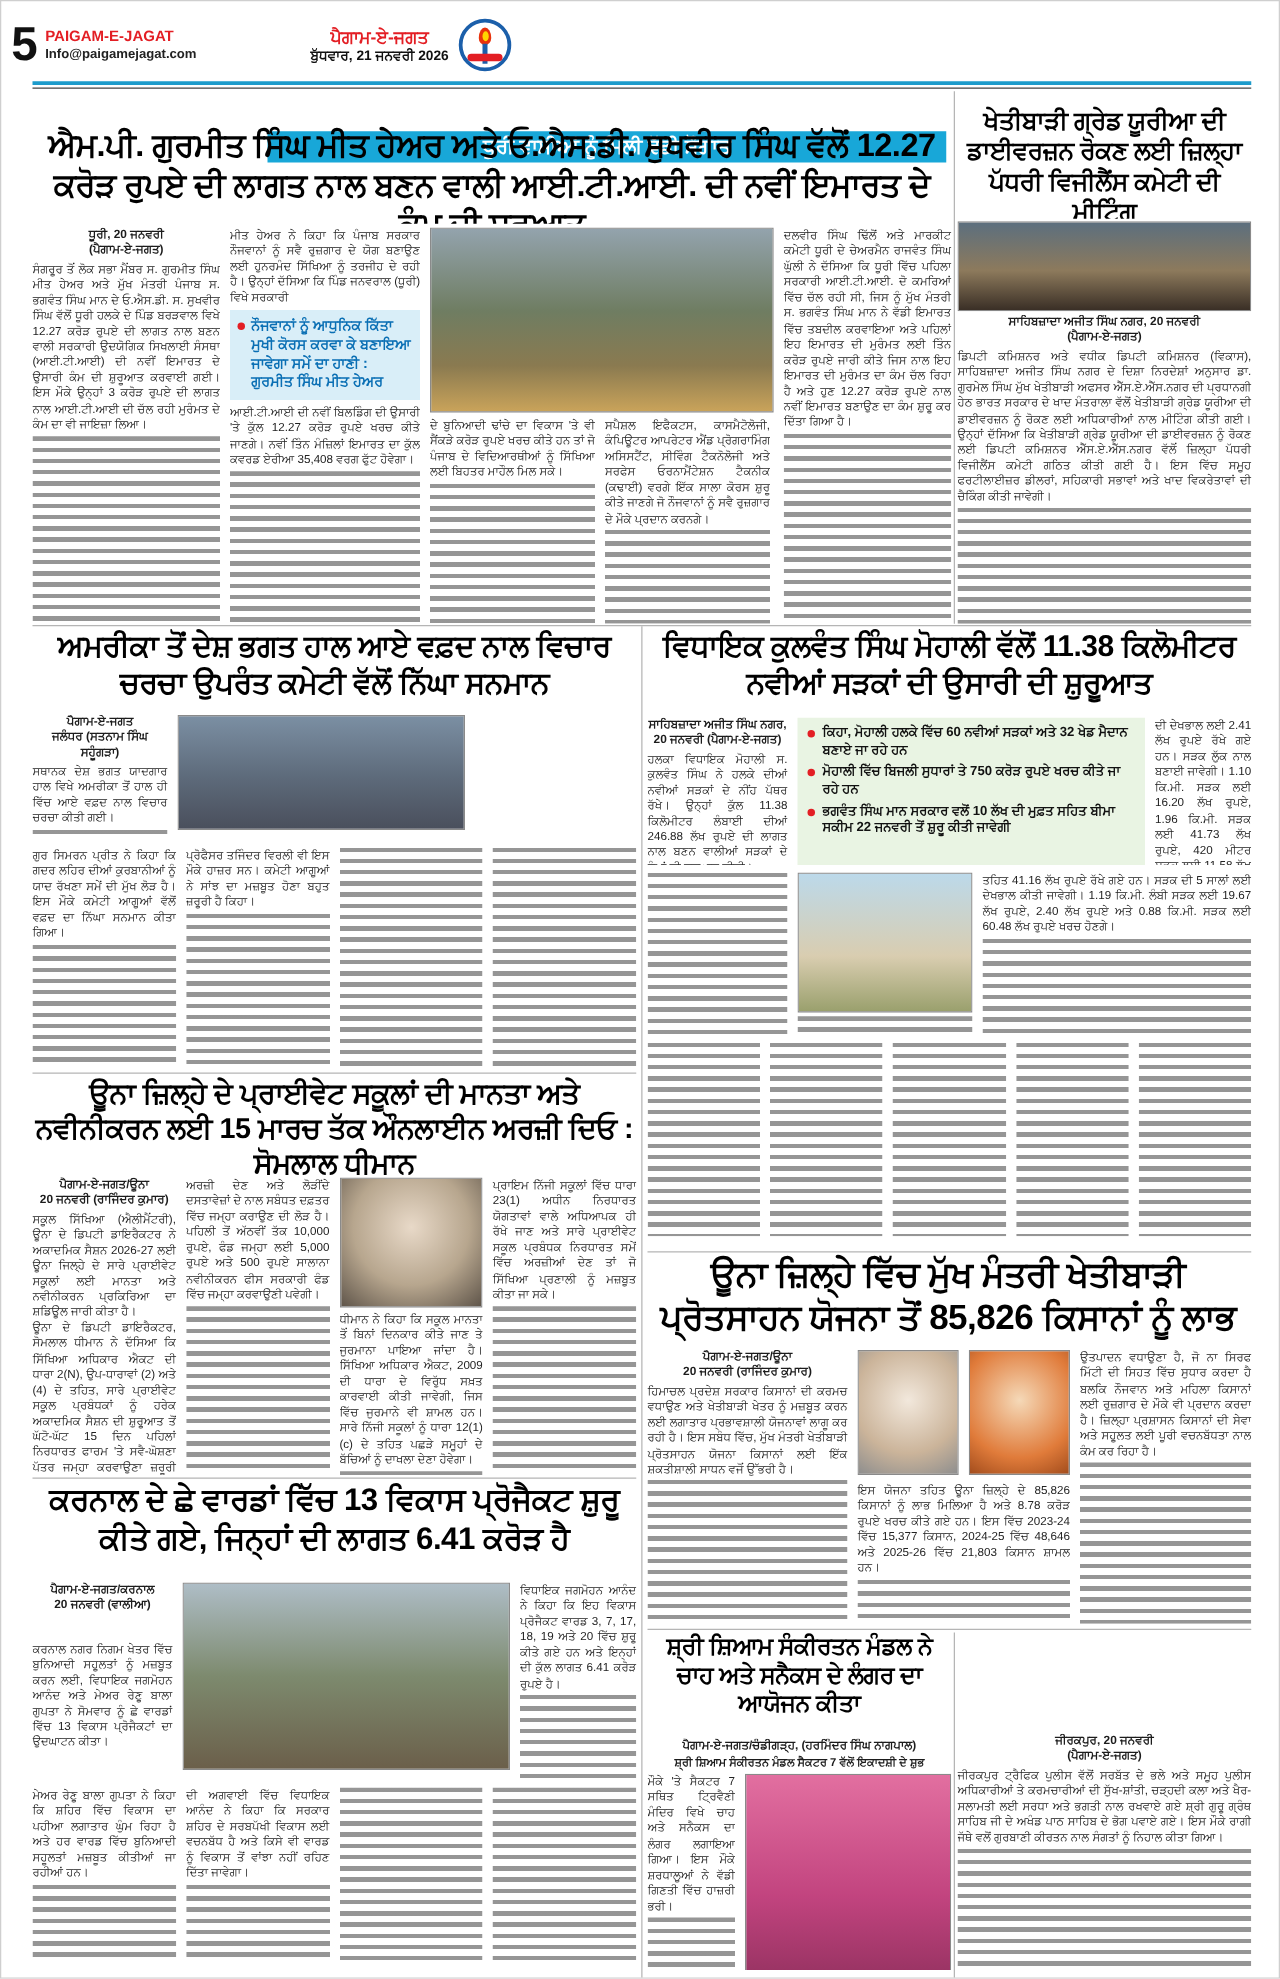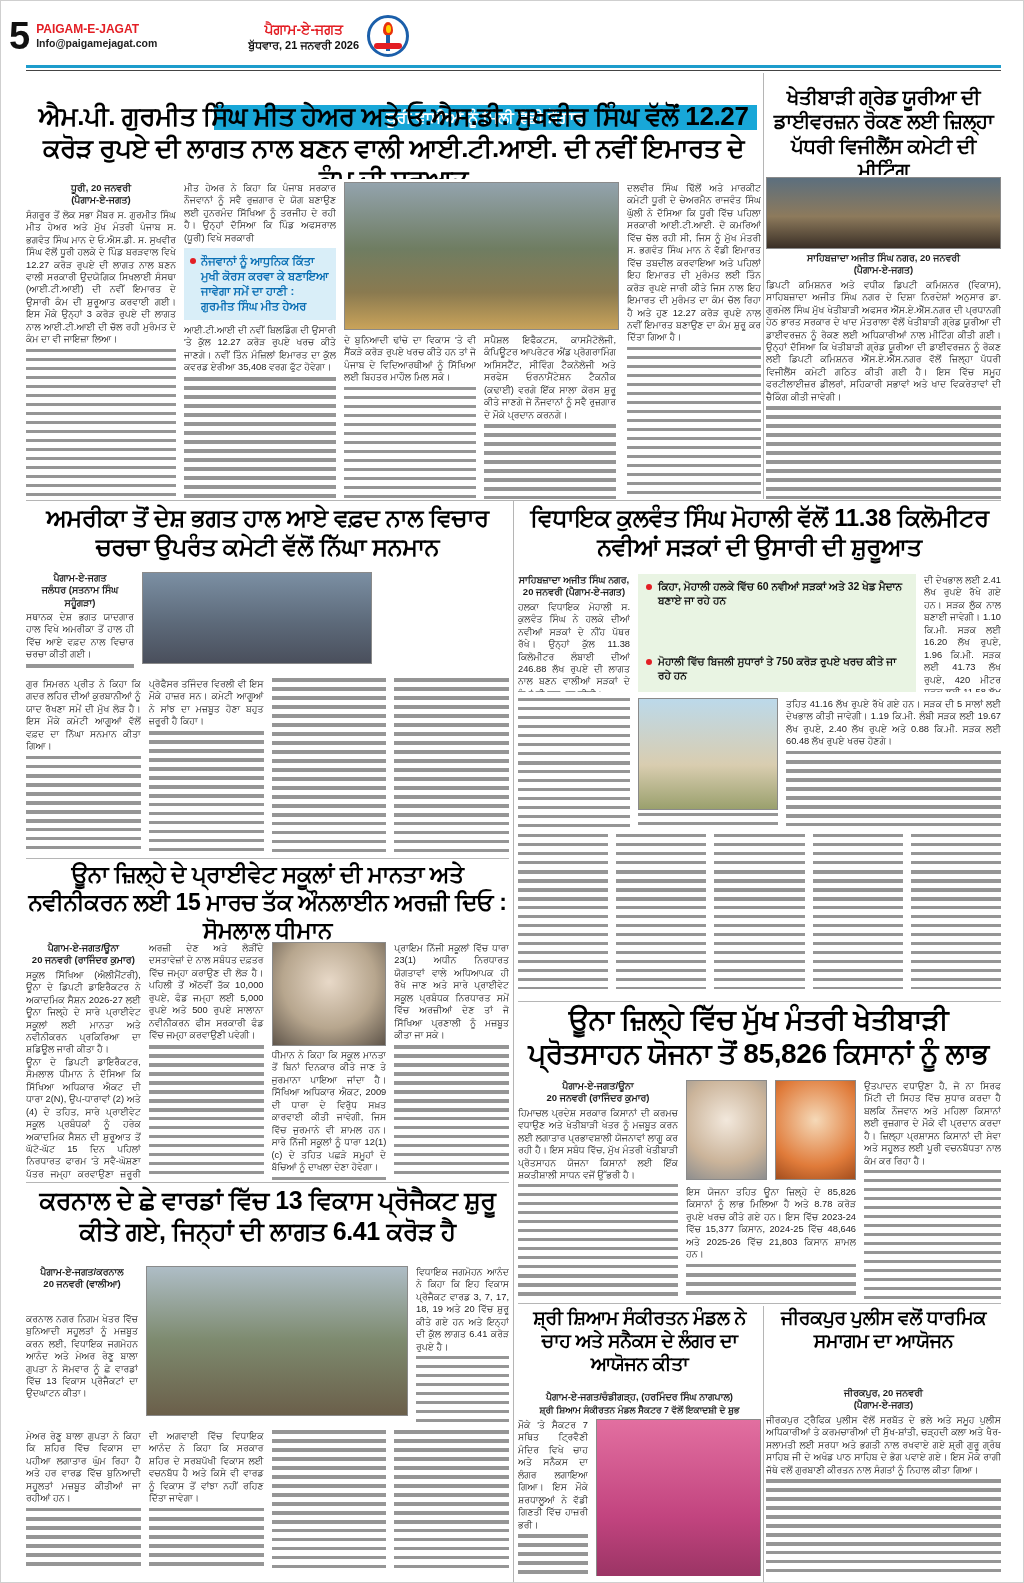--- a/index.html
+++ b/index.html
@@ -41,21 +41,21 @@
   .col{display:flex;flex-direction:column;overflow:hidden;}
   .fill{flex:1;margin-top:3px;background:repeating-linear-gradient(180deg,rgba(45,45,45,.5) 0 3.5px,rgba(0,0,0,0) 3.5px 9px);}
   .photo{border:1px solid #8a8a8a;flex:0 0 auto;}
   .vrule{background:#b5b5b5;width:1px;}
   .hrule{background:#b5b5b5;height:1px;}
 
   
   .callout{background:#d9eef8;padding:6px 6px 6px 6px;margin:4px 0;display:flex;gap:5px;}
   .callout .dot{width:6px;height:6px;border-radius:50%;background:#e31e24;margin-top:4px;flex:0 0 auto;}
   .callout .ctext{color:#0a6fb4;font-weight:bold;font-size:11.5px;line-height:1.3;}
-  .bullbox{background:#e9f4e3;padding:6px 8px;gap:44px;}
+  .bullbox{background:#e9f4e3;padding:6px 8px;}
   .bullbox .bi{display:flex;gap:6px;margin-bottom:4px;}
   .bullbox .dot{width:6px;height:6px;border-radius:50%;background:#e31e24;margin-top:4px;flex:0 0 auto;}
   .bullbox .btext{font-weight:bold;font-size:10.5px;line-height:1.3;color:#111;}
 
   
   #kick{left:213px;top:72px;width:543px;height:25px;}
   #a1h{left:25px;top:100px;width:735px;height:78px;font-size:26px;}
   #a1b{left:25px;top:181px;width:735px;height:317px;}
   #vigh{left:765px;top:84px;width:235px;height:90px;font-size:20px;}
   #vigp{left:765px;top:176px;width:235px;height:72px;}
@@ -120,21 +120,21 @@
     <div class="colrow">
       <div class="col" style="width:150px;">
         <div class="dateline">
           <span>ਧੂਰੀ, 20 ਜਨਵਰੀ</span><br>
           <span>(ਪੈਗਾਮ-ਏ-ਜਗਤ)</span>
         </div>
         <div class="body-txt">ਸੰਗਰੂਰ ਤੋਂ ਲੋਕ ਸਭਾ ਮੈਂਬਰ ਸ. ਗੁਰਮੀਤ ਸਿੰਘ ਮੀਤ ਹੇਅਰ ਅਤੇ ਮੁੱਖ ਮੰਤਰੀ ਪੰਜਾਬ ਸ. ਭਗਵੰਤ ਸਿੰਘ ਮਾਨ ਦੇ ਓ.ਐਸ.ਡੀ. ਸ. ਸੁਖਵੀਰ ਸਿੰਘ ਵੱਲੋਂ ਧੂਰੀ ਹਲਕੇ ਦੇ ਪਿੰਡ ਬਰੜਵਾਲ ਵਿਖੇ 12.27 ਕਰੋੜ ਰੁਪਏ ਦੀ ਲਾਗਤ ਨਾਲ ਬਣਨ ਵਾਲੀ ਸਰਕਾਰੀ ਉਦਯੋਗਿਕ ਸਿਖਲਾਈ ਸੰਸਥਾ (ਆਈ.ਟੀ.ਆਈ) ਦੀ ਨਵੀਂ ਇਮਾਰਤ ਦੇ ਉਸਾਰੀ ਕੰਮ ਦੀ ਸ਼ੁਰੂਆਤ ਕਰਵਾਈ ਗਈ। ਇਸ ਮੌਕੇ ਉਨ੍ਹਾਂ 3 ਕਰੋੜ ਰੁਪਏ ਦੀ ਲਾਗਤ ਨਾਲ ਆਈ.ਟੀ.ਆਈ ਦੀ ਚੱਲ ਰਹੀ ਮੁਰੰਮਤ ਦੇ ਕੰਮ ਦਾ ਵੀ ਜਾਇਜ਼ਾ ਲਿਆ।</div>
         <div class="fill"></div>
       </div>
       <div class="col" style="width:152px;">
-        <div class="body-txt">ਮੀਤ ਹੇਅਰ ਨੇ ਕਿਹਾ ਕਿ ਪੰਜਾਬ ਸਰਕਾਰ ਨੌਜਵਾਨਾਂ ਨੂੰ ਸਵੈ ਰੁਜ਼ਗਾਰ ਦੇ ਯੋਗ ਬਣਾਉਣ ਲਈ ਹੁਨਰਮੰਦ ਸਿੱਖਿਆ ਨੂੰ ਤਰਜੀਹ ਦੇ ਰਹੀ ਹੈ। ਉਨ੍ਹਾਂ ਦੱਸਿਆ ਕਿ ਪਿੰਡ ਅਫਸਰਾਲ (ਧੂਰੀ) ਵਿਖੇ ਸਰਕਾਰੀ</div>
+        <div class="body-txt">ਮੀਤ ਹੇਅਰ ਨੇ ਕਿਹਾ ਕਿ ਪੰਜਾਬ ਸਰਕਾਰ ਨੌਜਵਾਨਾਂ ਨੂੰ ਸਵੈ ਰੁਜ਼ਗਾਰ ਦੇ ਯੋਗ ਬਣਾਉਣ ਲਈ ਹੁਨਰਮੰਦ ਸਿੱਖਿਆ ਨੂੰ ਤਰਜੀਹ ਦੇ ਰਹੀ ਹੈ। ਉਨ੍ਹਾਂ ਦੱਸਿਆ ਕਿ ਪਿੰਡ ਜਨਵਰਾਲ (ਧੂਰੀ) ਵਿਖੇ ਸਰਕਾਰੀ</div>
         <div class="callout">
           <span class="dot"></span>
           <span class="ctext">ਨੌਜਵਾਨਾਂ ਨੂੰ ਆਧੁਨਿਕ ਕਿੱਤਾ ਮੁਖੀ ਕੋਰਸ ਕਰਵਾ ਕੇ ਬਣਾਇਆ ਜਾਵੇਗਾ ਸਮੇਂ ਦਾ ਹਾਣੀ : ਗੁਰਮੀਤ ਸਿੰਘ ਮੀਤ ਹੇਅਰ</span>
         </div>
         <div class="body-txt">ਆਈ.ਟੀ.ਆਈ ਦੀ ਨਵੀਂ ਬਿਲਡਿੰਗ ਦੀ ਉਸਾਰੀ 'ਤੇ ਕੁੱਲ 12.27 ਕਰੋੜ ਰੁਪਏ ਖਰਚ ਕੀਤੇ ਜਾਣਗੇ। ਨਵੀਂ ਤਿੰਨ ਮੰਜ਼ਿਲਾਂ ਇਮਾਰਤ ਦਾ ਕੁੱਲ ਕਵਰਡ ਏਰੀਆ 35,408 ਵਰਗ ਫੁੱਟ ਹੋਵੇਗਾ।</div>
         <div class="fill"></div>
       </div>
       <div class="col" style="width:275px;">
         <div id="p-iti" class="photo"></div>
         <div class="colrow" style="margin-top:4px;flex:1;">
@@ -364,21 +364,20 @@
       <div class="col" style="width:70px;">
         <div class="body-txt">ਮੌਕੇ 'ਤੇ ਸੈਕਟਰ 7 ਸਥਿਤ ਟ੍ਰਿਵੈਣੀ ਮੰਦਿਰ ਵਿਖੇ ਚਾਹ ਅਤੇ ਸਨੈਕਸ ਦਾ ਲੰਗਰ ਲਗਾਇਆ ਗਿਆ। ਇਸ ਮੌਕੇ ਸ਼ਰਧਾਲੂਆਂ ਨੇ ਵੱਡੀ ਗਿਣਤੀ ਵਿੱਚ ਹਾਜ਼ਰੀ ਭਰੀ।</div>
         <div class="fill"></div>
       </div>
       <div class="col" style="flex:1;">
         <div id="p-shy" class="photo"></div>
       </div>
     </div>
   </div>
 
-  <div id="zirh" class="abs headline">ਜੀਰਕਪੁਰ ਪੁਲੀਸ ਵਲੋਂ ਧਾਰਮਿਕ ਸਮਾਗਮ ਦਾ ਆਯੋਜਨ</div>
   <div id="zirb" class="abs col">
     <div class="dateline">
       <span>ਜੀਰਕਪੁਰ, 20 ਜਨਵਰੀ</span><br>
       <span>(ਪੈਗਾਮ-ਏ-ਜਗਤ)</span>
     </div>
     <div class="body-txt">ਜੀਰਕਪੁਰ ਟ੍ਰੈਫਿਕ ਪੁਲੀਸ ਵੱਲੋਂ ਸਰਬੱਤ ਦੇ ਭਲੇ ਅਤੇ ਸਮੂਹ ਪੁਲੀਸ ਅਧਿਕਾਰੀਆਂ ਤੇ ਕਰਮਚਾਰੀਆਂ ਦੀ ਸੁੱਖ-ਸ਼ਾਂਤੀ, ਚੜ੍ਹਦੀ ਕਲਾ ਅਤੇ ਖੈਰ-ਸਲਾਮਤੀ ਲਈ ਸਰਧਾ ਅਤੇ ਭਗਤੀ ਨਾਲ ਰਖਵਾਏ ਗਏ ਸ਼੍ਰੀ ਗੁਰੂ ਗ੍ਰੰਥ ਸਾਹਿਬ ਜੀ ਦੇ ਅਖੰਡ ਪਾਠ ਸਾਹਿਬ ਦੇ ਭੋਗ ਪਵਾਏ ਗਏ। ਇਸ ਮੌਕੇ ਰਾਗੀ ਜੱਥੇ ਵਲੋਂ ਗੁਰਬਾਣੀ ਕੀਰਤਨ ਨਾਲ ਸੰਗਤਾਂ ਨੂੰ ਨਿਹਾਲ ਕੀਤਾ ਗਿਆ।</div>
     <div class="fill"></div>
   </div>
 
   <div class="abs vrule" style="left:762px;top:72px;height:426px;"></div>

